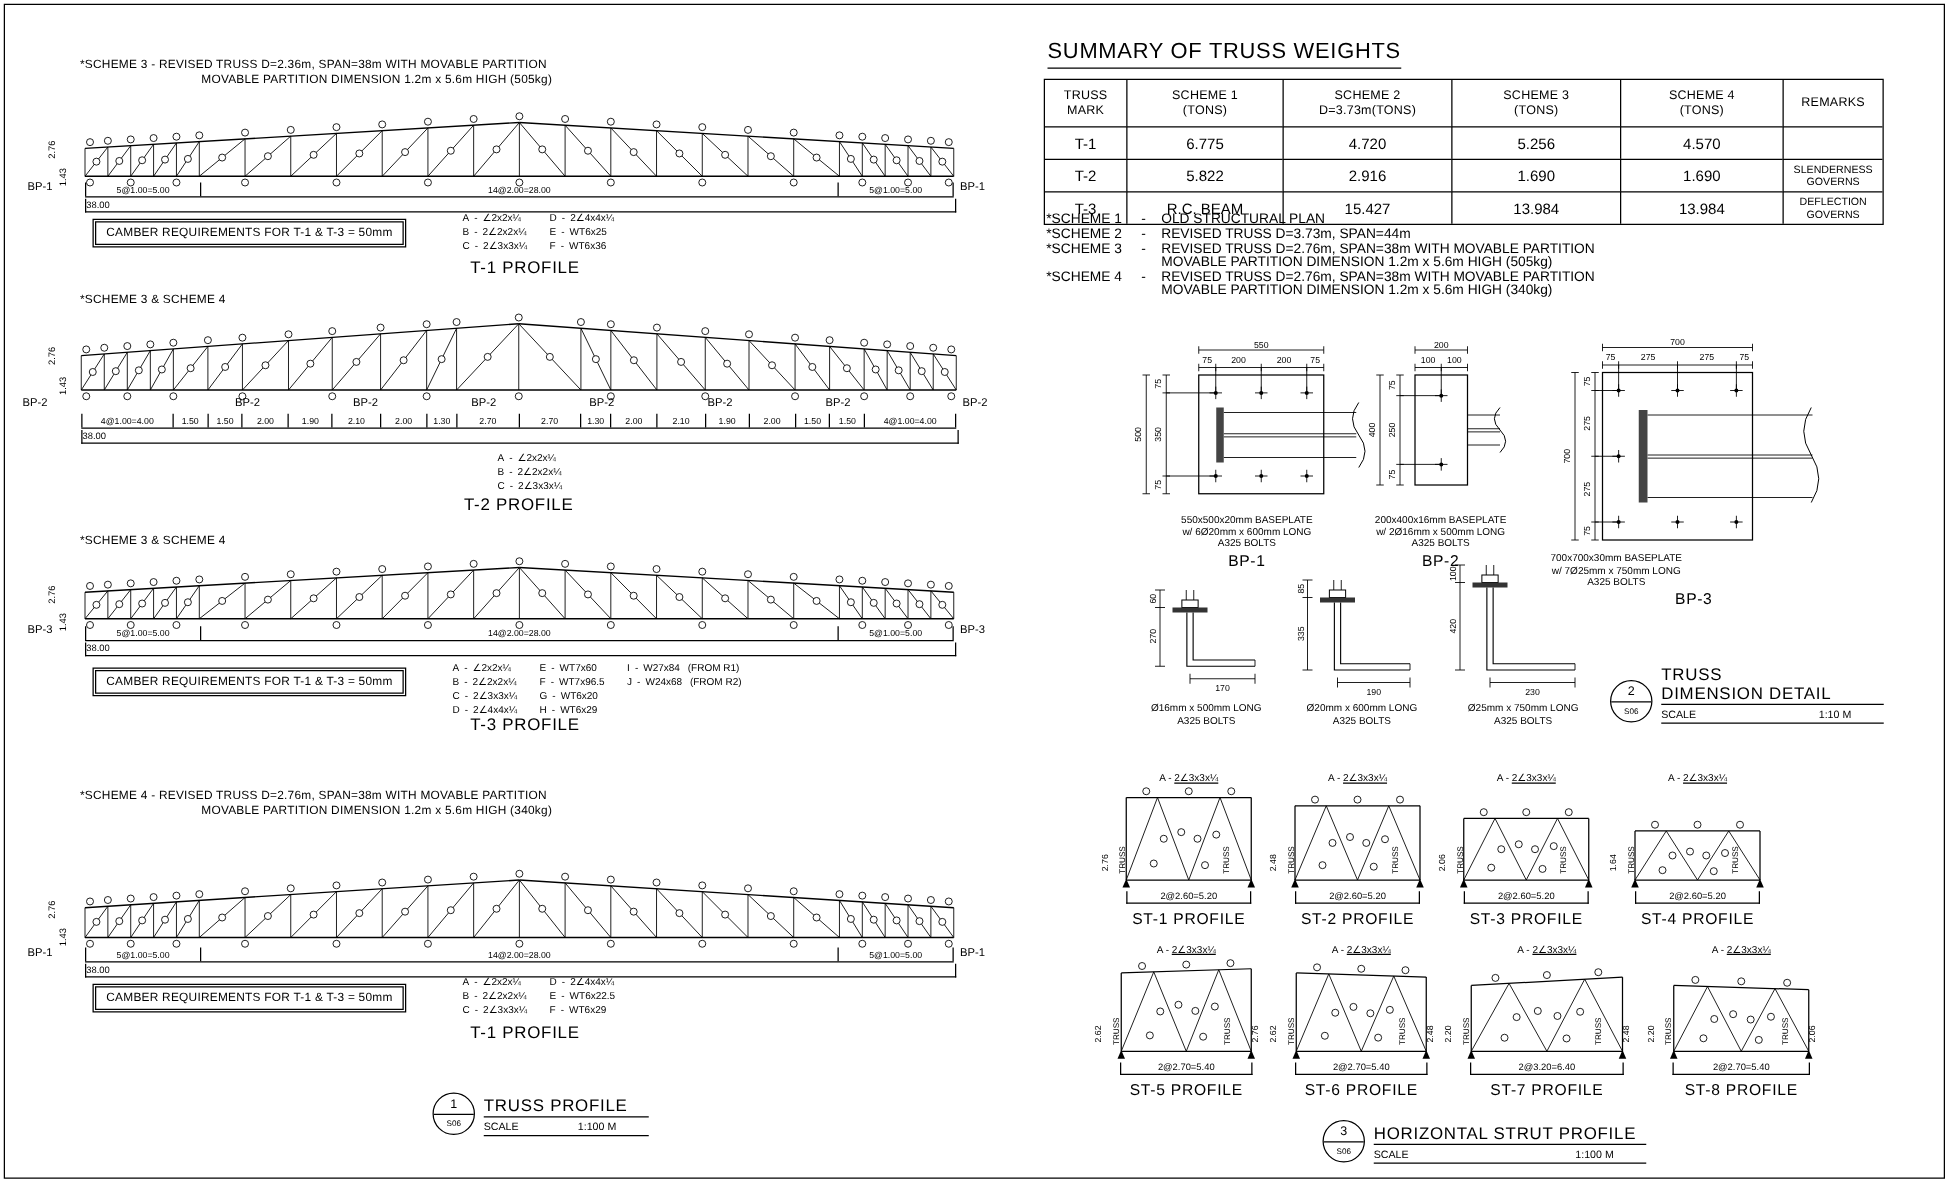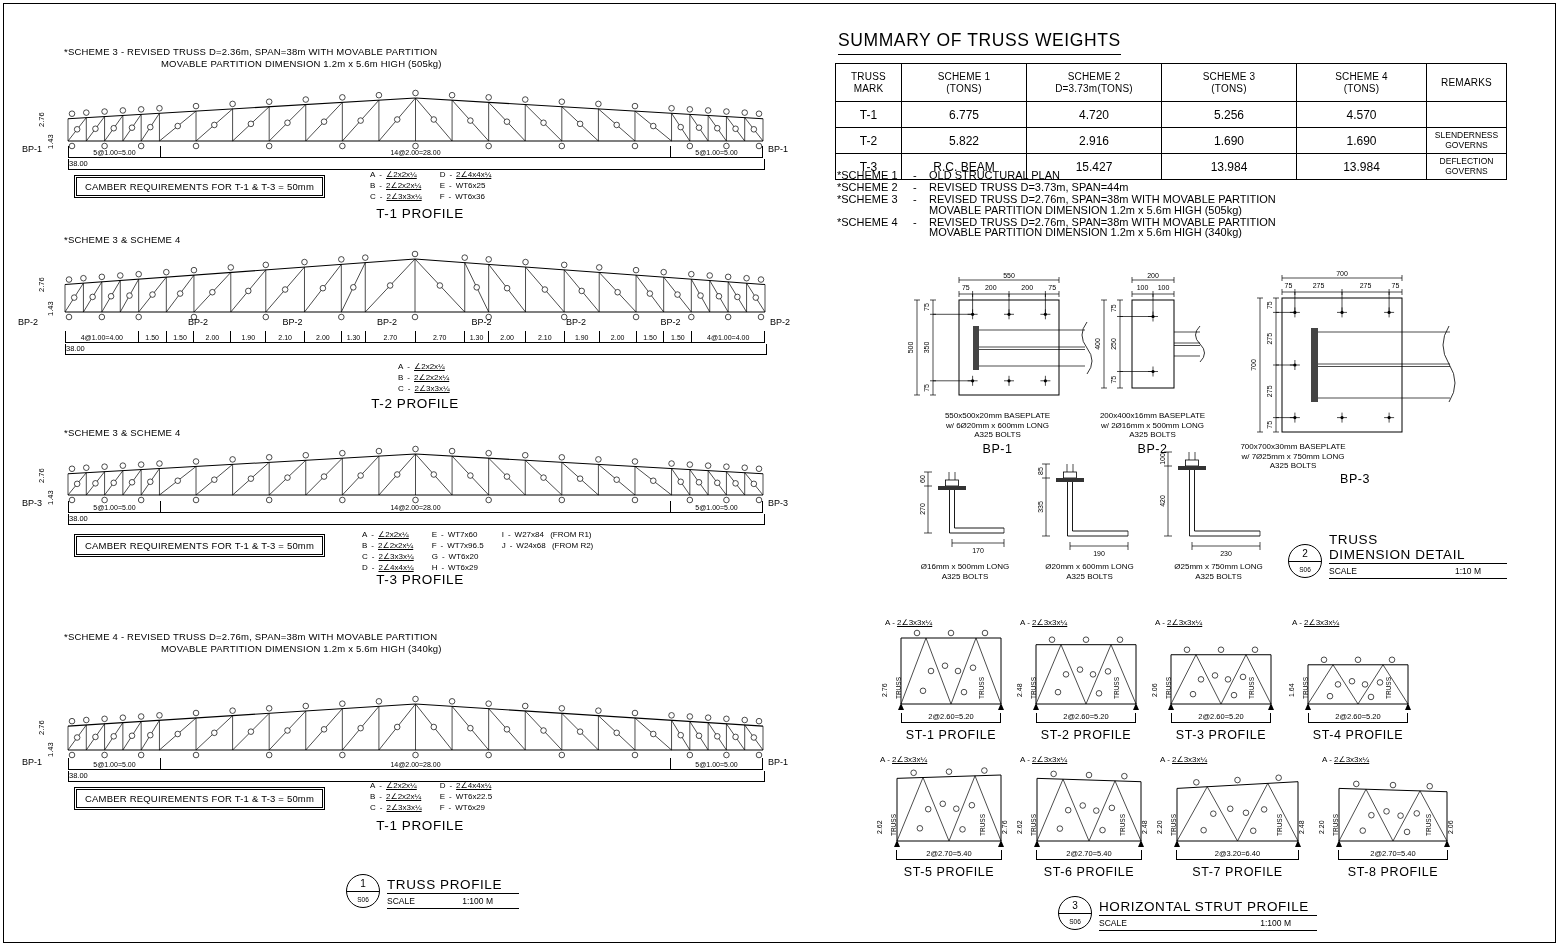--- a/index.html
+++ b/index.html
@@ -25,42 +25,42 @@
   .bprow{position:absolute;height:11px}
   .bprow span{position:absolute;transform:translateX(-50%);font-size:9px}
 
   .camber{position:absolute;border:1px solid #000;outline:1px solid #000;outline-offset:1px;
           padding:3px 8px;font-size:9.5px;white-space:nowrap;letter-spacing:.2px}
   .ptitle{position:absolute;font-size:13.5px;letter-spacing:.6px;text-align:center}
 
   .legwrap{position:absolute;display:flex;gap:18px}
   .legcol{display:flex;flex-direction:column;gap:1px}
   .leg{font-size:8px;line-height:10px;display:flex;gap:4px;white-space:nowrap}
-  .lv.ul{text-decoration:underline}
+  .lv.ul{}
 
   .h1{position:absolute;font-size:17.5px;letter-spacing:.6px;border-bottom:1.5px solid #000;padding-bottom:3px}
 
   .wt{position:absolute;display:grid;grid-template-columns:65px 125px 135px 135px 130px 80px;border:1.6px solid #000;background:#fff}
   .wt>div{border-left:1px solid #000;border-top:1px solid #000;display:flex;flex-direction:column;
           align-items:center;justify-content:center;text-align:center}
   .wt>div:nth-child(6n+1){border-left:none}
   .wt>div:nth-child(-n+6){border-top:none}
   .th{height:37px;font-size:10px;line-height:12px;letter-spacing:.2px}
   .td{height:25px;font-size:12px}
   .td.small{font-size:8.5px;line-height:9.5px}
 
   .notes{position:absolute;font-size:11px;line-height:10.5px}
   .note{display:grid;grid-template-columns:76px 16px auto;margin-bottom:1.5px;white-space:nowrap}
   .note .n2{grid-column:3}
 
   .cap{position:absolute;text-align:center;font-size:8px;line-height:9.5px}
   .bplabel{position:absolute;text-align:center;font-size:12.5px;letter-spacing:.5px}
 
   .stb{position:absolute}
-  .stb .stleg{text-align:left;font-size:8px;height:11px;white-space:nowrap}
+  .stb .stleg{text-align:center;font-size:8px;height:11px;white-space:nowrap}
   .stb svg{display:block;margin:1px auto 0}
   .stb .truss-l{position:absolute;left:17px;top:74px;font-size:6.5px;transform:rotate(-90deg);transform-origin:left bottom}
   .stb .truss-r{position:absolute;right:10px;top:74px;font-size:6.5px;transform:rotate(-90deg);transform-origin:left bottom}
   .stb .hd-l{position:absolute;left:3px;top:72px;font-size:7px;transform:rotate(-90deg);transform-origin:left bottom}
   .stb .hd-r{position:absolute;right:-4px;top:72px;font-size:7px;transform:rotate(-90deg);transform-origin:left bottom}
   .stwdim{margin:1px 16px 0;border:0 solid #000;border-left-width:1px;border-right-width:1px;border-bottom-width:1px;
           text-align:center;font-size:7.5px;line-height:8.5px;height:9px}
   .sttitle{margin-top:5px;text-align:center;font-size:12.5px;letter-spacing:.6px;white-space:nowrap}
 
   .tb{position:absolute;display:flex;gap:7px;align-items:flex-end}

